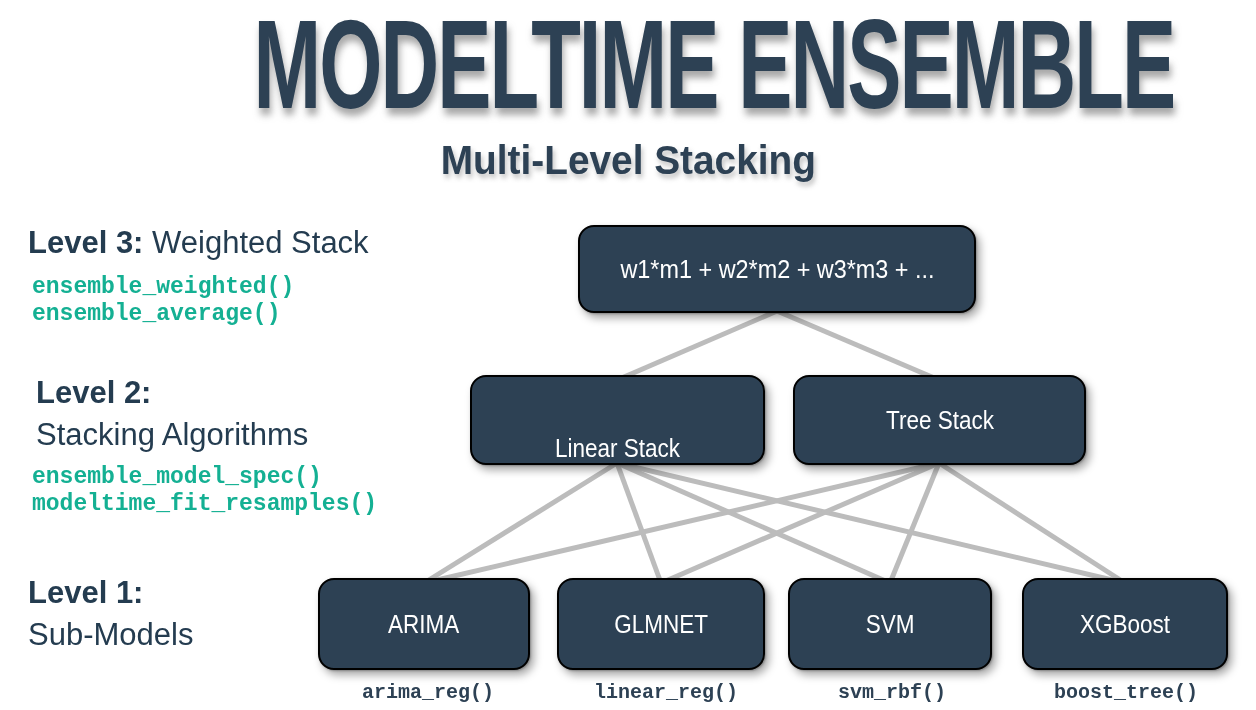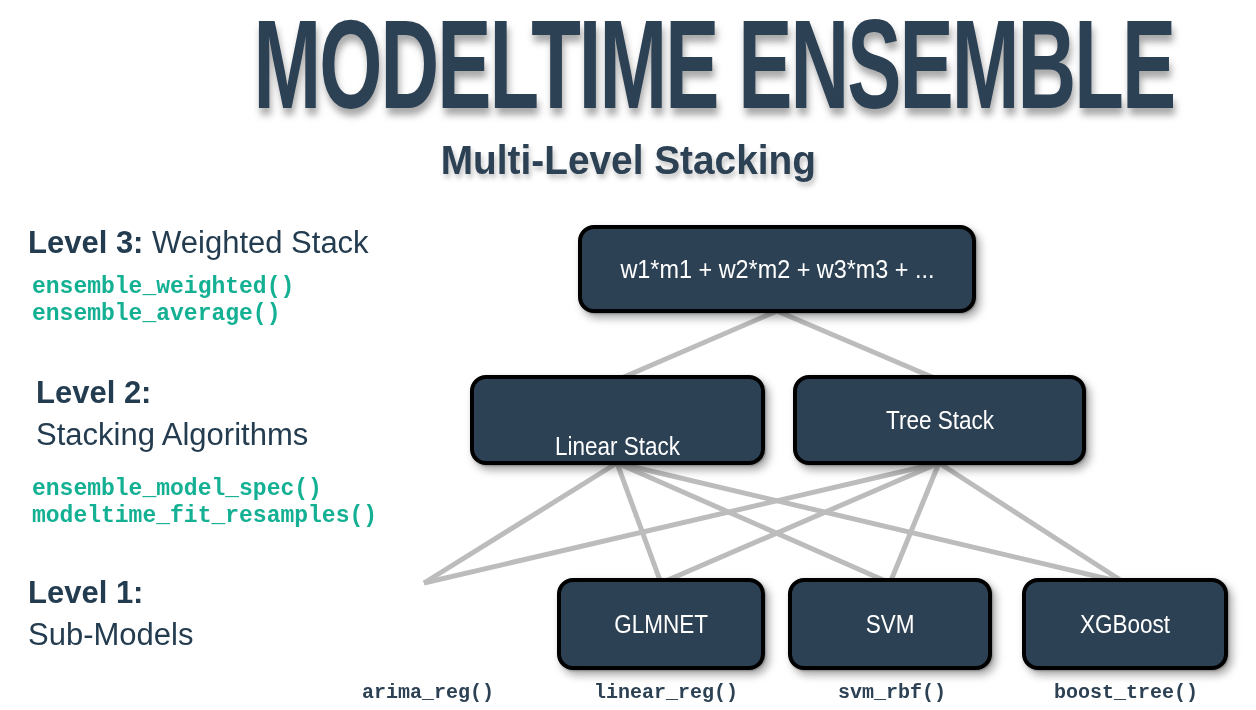--- a/index.html
+++ b/index.html
@@ -29,21 +29,21 @@
   
   .lvl-label{position:absolute;left:28px;color:#243c50;font-size:31px;line-height:42px;white-space:nowrap;}
   .lvl-label .lb{font-weight:bold;}
   .lvl-label .lr{font-weight:normal;}
   .code-block{
     position:absolute;left:32px;font-family:"Liberation Mono","DejaVu Sans Mono",monospace;
     font-weight:bold;font-size:23px;line-height:27px;color:#14b093;white-space:nowrap;
   }
   
   .node{
-    position:absolute;background:#2d4154;border:4px solid #000000;border-radius:16px;
+    position:absolute;background:#2d4154;border:2px solid #000000;border-radius:16px;
     box-shadow:4px 5px 8px rgba(0,0,0,.35),1px 1px 2px rgba(0,0,0,.25);
     display:flex;align-items:center;justify-content:center;
     color:#ffffff;font-size:25px;box-sizing:border-box;z-index:2;
   }
   .node .condense{display:inline-block;transform:scaleX(.9);transform-origin:center;white-space:nowrap;}
   
   .connectors{position:absolute;left:0;top:0;z-index:1;}
   
   .fn-label{
     position:absolute;top:681px;transform:translateX(-50%);
@@ -85,41 +85,44 @@
   </div>
   <div class="code-block" style="top:274px;">
     <div>ensemble_weighted()</div>
     <div>ensemble_average()</div>
   </div>
 
   <div class="lvl-label" style="top:372px;margin-left:8px;">
     <div class="lb">Level 2:</div>
     <div class="lr">Stacking Algorithms</div>
   </div>
-  <div class="code-block" style="top:476px;">
+  <div class="code-block" style="top:464px;">
     <div>ensemble_model_spec()</div>
     <div>modeltime_fit_resamples()</div>
   </div>
 
   <div class="lvl-label" style="top:572px;">
     <div class="lb">Level 1:</div>
     <div class="lr">Sub-Models</div>
   </div>
 
   <div class="node" style="left:578px;top:225px;width:398px;height:88px;font-size:26px;">
     <span class="condense">w1*m1 + w2*m2 + w3*m3 + ...</span>
   </div>
 
   <div class="node" style="left:470px;top:375px;width:295px;height:90px;align-items:flex-end;">
     <span class="condense">Linear Stack</span>
   </div>
   <div class="node" style="left:793px;top:375px;width:293px;height:90px;">
     <span class="condense">Tree Stack</span>
   </div>
 
+  <div class="node" style="left:318px;top:578px;width:212px;height:92px;">
+    <span class="condense">ARIMA</span>
+  </div>
   <div class="node" style="left:557px;top:578px;width:208px;height:92px;">
     <span class="condense">GLMNET</span>
   </div>
   <div class="node" style="left:788px;top:578px;width:204px;height:92px;">
     <span class="condense">SVM</span>
   </div>
   <div class="node" style="left:1022px;top:578px;width:206px;height:92px;">
     <span class="condense">XGBoost</span>
   </div>
 

